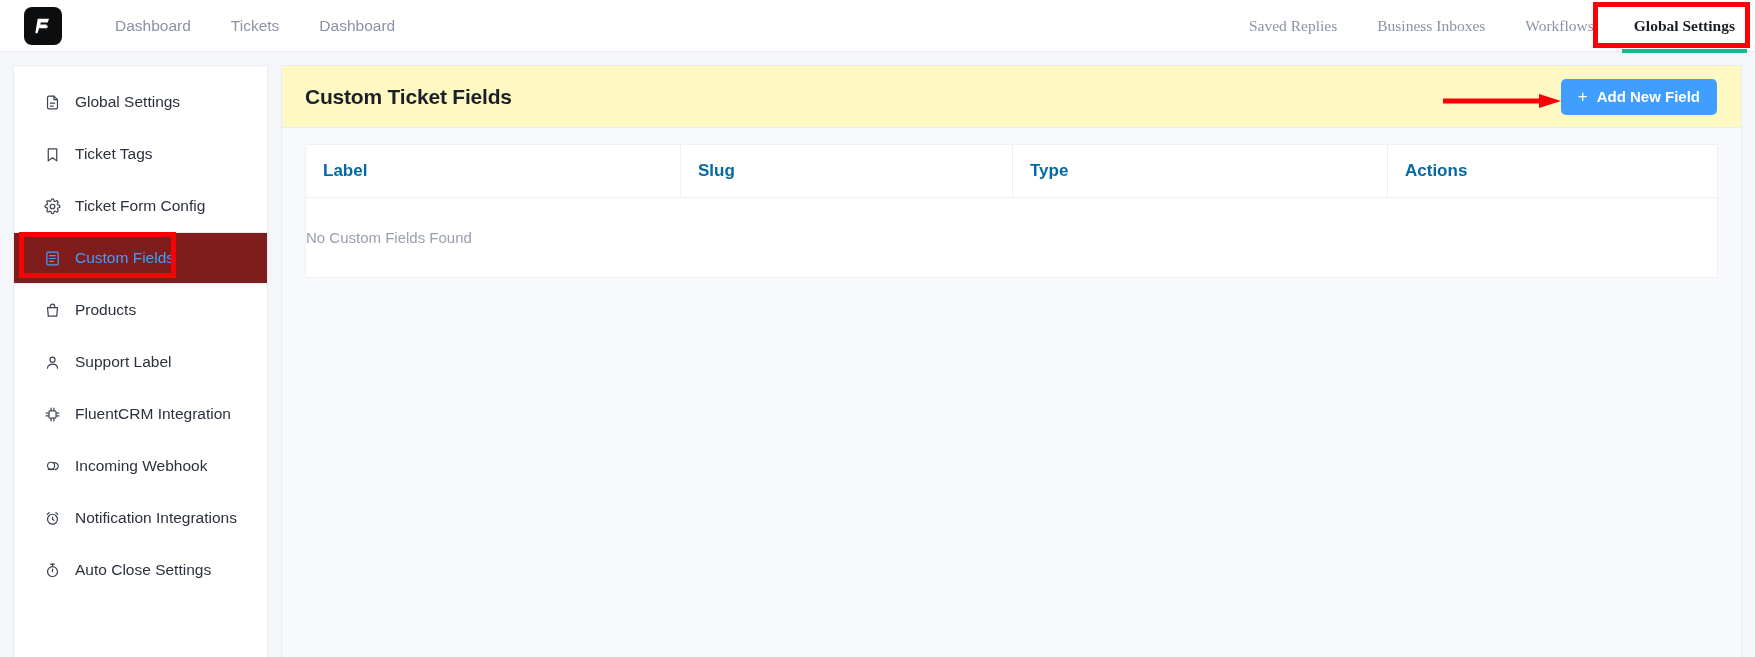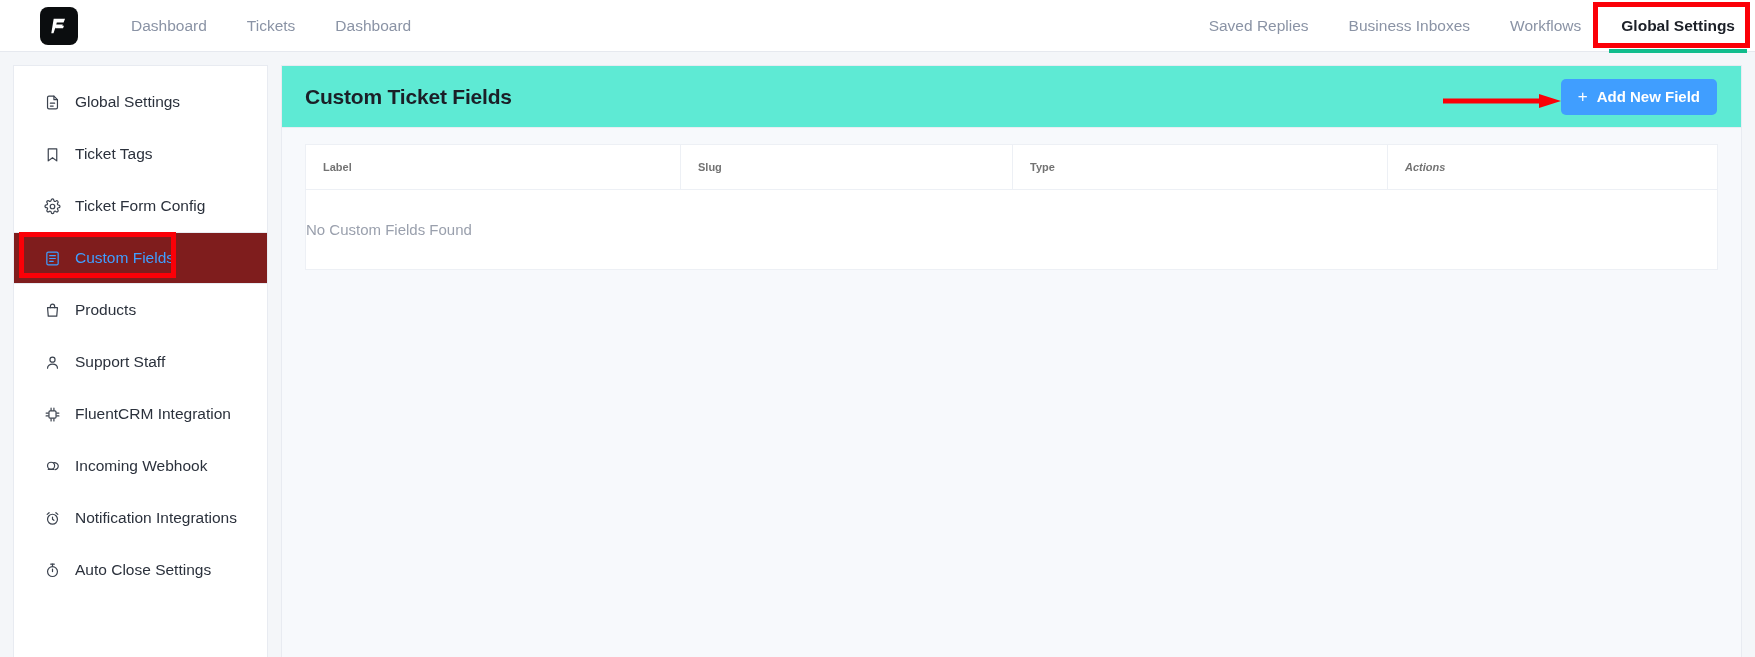--- a/index.html
+++ b/index.html
@@ -14,21 +14,20 @@
   
   .topbar {
     position: absolute;
     top: 0; left: 0;
     width: 1755px;
     height: 52px;
     background: #ffffff;
     border-bottom: 1px solid #e6e9ef;
     display: flex;
     align-items: center;
-    padding-left: 16px;
   }
   .logo {
     width: 38px; height: 38px;
     background: #0b0d0f;
     border-radius: 8px;
     margin-left: 24px;
     display: flex;
     align-items: center;
     justify-content: center;
     flex: none;
@@ -37,20 +36,21 @@
     display: flex;
     align-items: center;
     margin-left: 33px;
     height: 52px;
   }
   .nav-right {
     display: flex;
     align-items: center;
     margin-left: auto;
     height: 52px;
+    font-family: Liberation Serif, serif;
   }
   .nav-item {
     font-size: 15.5px;
     color: #8a93a5;
     padding: 0 20px;
     height: 52px;
     line-height: 52px;
     white-space: nowrap;
     cursor: pointer;
   }
@@ -131,21 +131,21 @@
     position: absolute;
     top: 13px; left: 281px;
     width: 1461px;
     height: 592px;
     background: #f7f9fc;
     border: 1px solid #e8ebf1;
     border-bottom: none;
   }
   .main-header {
     height: 62px;
-    background: #5eead4;
+    background: #fef9c3;
     border-bottom: 1px solid #e9edf3;
     display: flex;
     align-items: center;
     padding: 0 24px 0 23px;
   }
   .main-title {
     font-size: 21px;
     font-weight: bold;
     color: #1b1f27;
     letter-spacing: -0.2px;
@@ -173,29 +173,29 @@
   
   table.cf-table {
     width: 100%;
     border-collapse: collapse;
     background: #ffffff;
     border: 1px solid #edf0f5;
     table-layout: fixed;
   }
   table.cf-table th {
     text-align: left;
-    font-size: 11px;
+    font-size: 17px;
     font-weight: bold;
-    color: #737373;
+    color: #0369a1;
     padding: 16px 0 16px 17px;
     border-right: 1px solid #edf0f5;
     border-bottom: 1px solid #edf0f5;
     background: #ffffff;
   }
-  table.cf-table th:last-child { border-right: none; font-style: italic; }
+  table.cf-table th:last-child { border-right: none; }
   table.cf-table td.empty-cell {
     text-align: left;
     font-size: 15px;
     color: #9aa0ad;
     padding: 31px 0;
     background: #ffffff;
   }
   .col-label   { width: 375px; }
   .col-slug    { width: 332px; }
   .col-type    { width: 375px; }
@@ -284,21 +284,21 @@
       <span>Products</span>
     </div>
 
     <div class="side-item">
       <span class="s-icon">
         <svg width="17" height="17" viewBox="0 0 24 24" fill="none" stroke="currentColor" stroke-width="1.7" stroke-linecap="round" stroke-linejoin="round">
           <circle cx="12" cy="8" r="3.6"></circle>
           <path d="M5 20c0-3.6 3.1-5.8 7-5.8s7 2.2 7 5.8"></path>
         </svg>
       </span>
-      <span>Support Staff</span>
+      <span>Support Label</span>
     </div>
 
     <div class="side-item">
       <span class="s-icon">
         <svg width="17" height="17" viewBox="0 0 24 24" fill="none" stroke="currentColor" stroke-width="1.7" stroke-linecap="round" stroke-linejoin="round">
           <rect x="7" y="7" width="10" height="10" rx="1.6"></rect>
           <path d="M10 3v3M14 3v3M10 18v3M14 18v3M3 10h3M3 14h3M18 10h3M18 14h3"></path>
         </svg>
       </span>
       <span>FluentCRM Integration</span>

